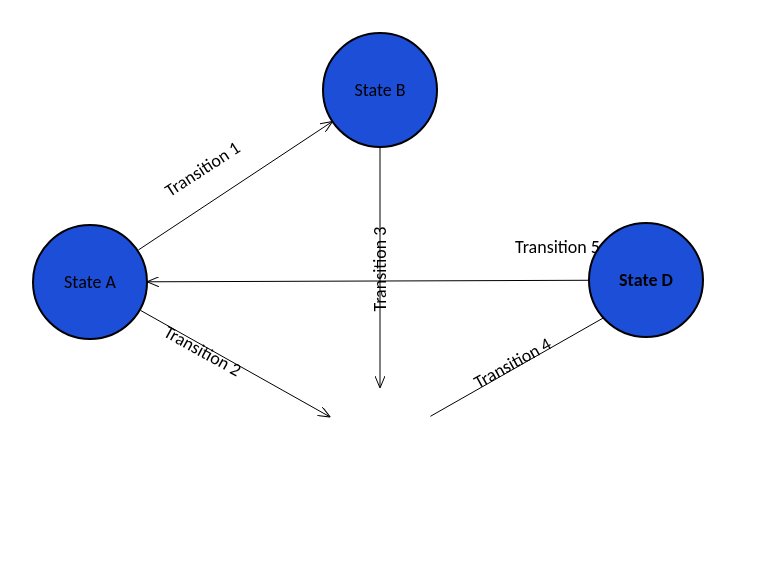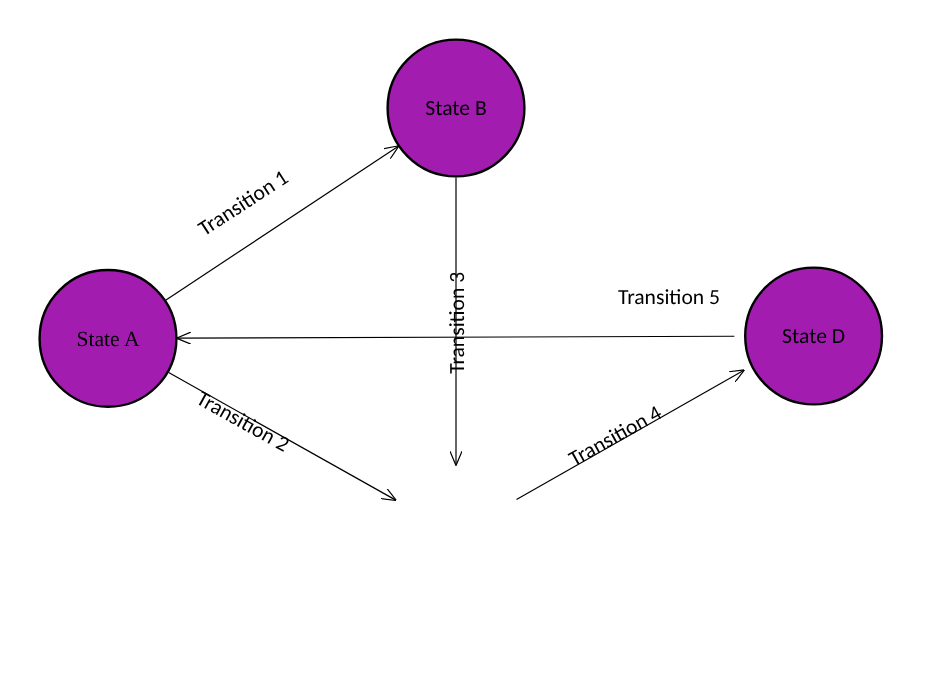--- a/index.html
+++ b/index.html
@@ -13,21 +13,21 @@
     }
     .canvas {
       position: relative;
       width: 775px;
       height: 577px;
     }
     .state {
       position: absolute;
       border: 2px solid black;
       border-radius: 50%;
-      background: #a21caf;
+      background: #1d4ed8;
       display: flex;
       align-items: center;
       justify-content: center;
       font-size: 18px;
       box-sizing: border-box;
     }
     .edge-label {
       position: absolute;
       font-size: 18px;
       background: transparent;
@@ -54,30 +54,30 @@
     </marker>
   </defs>
 
 <line x1="138.36129499926724" y1="249.98148744876102" x2="331.6387050007328" y2="122.018512551239" stroke="black" stroke-width="1" marker-end="url(#arrowhead)"></line>
       <line x1="140.56069075622426" y1="310.4185951491881" x2="329.4393092437757" y2="416.5814048508119" stroke="black" stroke-width="1" marker-end="url(#arrowhead)"></line>
       <line x1="380" y1="148" x2="380" y2="387" stroke="black" stroke-width="1" marker-end="url(#arrowhead)"></line>
       <line x1="430.41150225739455" y1="416.31759354320656" x2="619.5884977426055" y2="308.68240645679344" stroke="black" stroke-width="1" marker-end="url(#arrowhead)"></line>
       <line x1="612.0003448245111" y1="280.19999881095" x2="147.99965517548893" y2="281.80000118905" stroke="black" stroke-width="1" marker-end="url(#arrowhead)"></line>
     </svg>
 
-<div class="state" style="left:32px; top:224px; width:116px; height:116px;font-family:Liberation Serif, serif;">
+<div class="state" style="left:32px; top:224px; width:116px; height:116px;">
   <span>State A</span>
 </div>
 
 <div class="state" style="left:322px; top:32px; width:116px; height:116px;">
   <span>State B</span>
 </div>
 
 
-<div class="state" style="left:620px; top:222px; width:116px; height:116px;">
+<div class="state" style="left:588px; top:222px; width:116px; height:116px;font-weight:bold;">
   <span>State D</span>
 </div>
 
 <div class="edge-label" style="left:160px; top:158px; transform:rotate(-33deg);">Transition 1</div>
 <div class="edge-label" style="left:160px; top:340px; transform:rotate(29deg);">Transition 2</div>
 <div class="edge-label" style="left:338px; top:258px; transform:rotate(-90deg);">Transition 3</div>
 <div class="edge-label" style="left:470px; top:352px; transform:rotate(-29deg);">Transition 4</div>
 <div class="edge-label" style="left:470px; top:236px;margin-left:45px;">Transition 5</div>
 
 </div>

